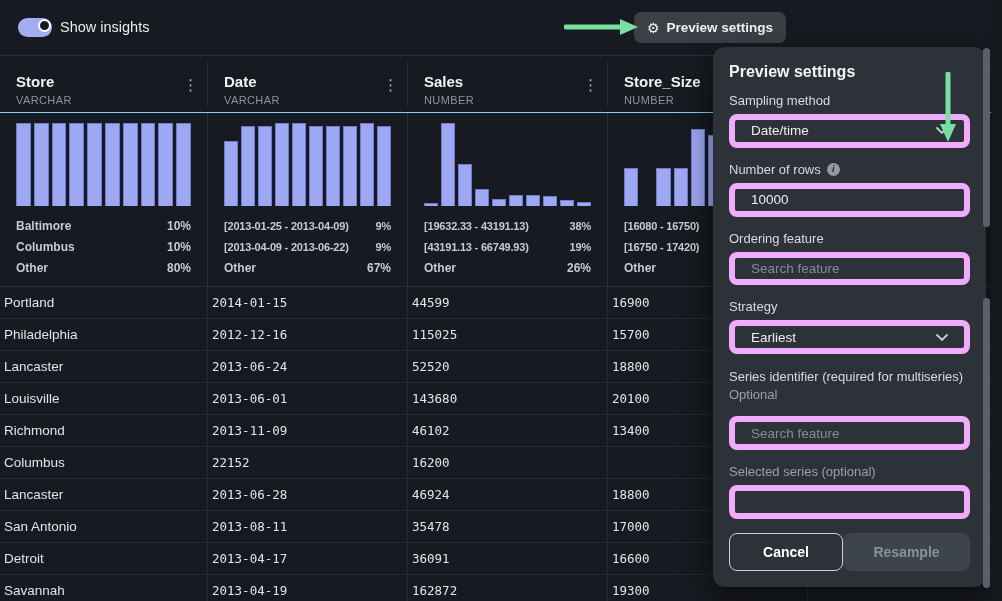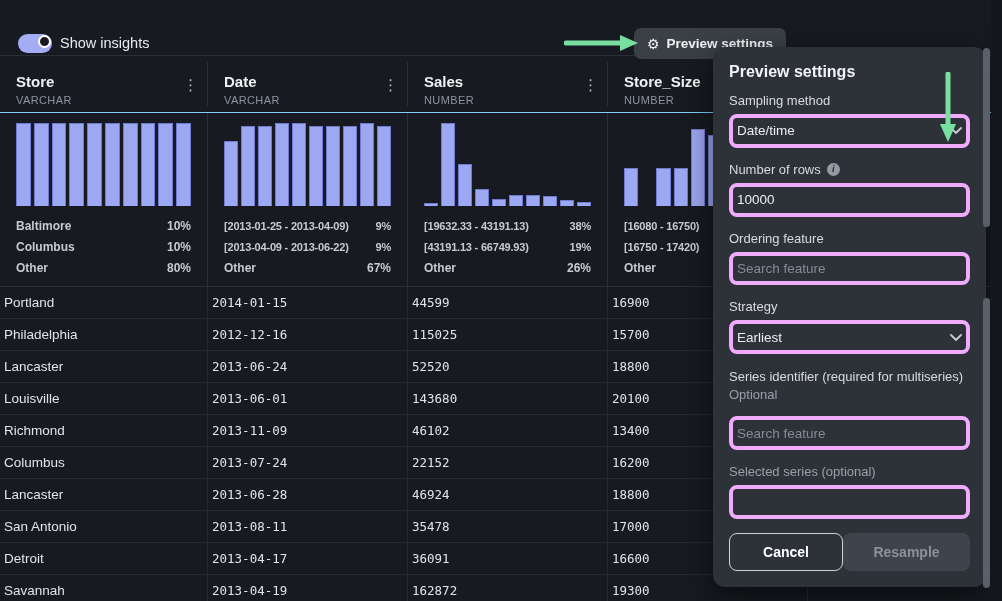--- a/index.html
+++ b/index.html
@@ -1,21 +1,21 @@
 <!DOCTYPE html>
 <html><head>
 <meta charset="utf-8">
 <style>
   * { margin:0; padding:0; box-sizing:border-box; }
   html,body { width:1002px; height:601px; overflow:hidden; }
   body { font-family:"Liberation Sans", sans-serif; background:#14171b; }
   .app { position:relative; width:1002px; height:601px; background:#171a20; overflow:hidden; }
 
   
-  .topbar { position:absolute; top:16px; left:0; width:800px; height:55px; z-index:2; }
+  .topbar { position:absolute; top:0; left:0; width:800px; height:55px; z-index:2; }
   .toggle { position:absolute; left:18px; top:18px; width:34px; height:19px; border-radius:10px;
             background:#a3adf4; cursor:pointer; }
   .toggle .knob { position:absolute; right:1px; top:1px; width:13px; height:13px; border-radius:50%;
                   background:#171a20; border:2px solid #ffffff; }
   .toggle-label { position:absolute; left:60px; top:19px; font-size:14.5px; color:#e9ebee; }
   .preview-btn { position:absolute; right:14px; top:12px; height:31px; padding:0 13px;
                  display:flex; align-items:center; gap:7px; background:#3a4046; border:none;
                  border-radius:7px; color:#f0f1f3; font-weight:bold; font-size:13.5px;
                  font-family:"Liberation Sans",sans-serif; cursor:pointer; }
   .gear { font-family:"DejaVu Sans",sans-serif; font-size:14px; line-height:1; color:#f0f1f3; }
@@ -51,22 +51,22 @@
   .popover { position:absolute; left:713px; top:47px; width:273px; height:540px; z-index:5;
              background:#2d3239; border-radius:12px; box-shadow:0 10px 30px rgba(0,0,0,.55);
              padding:16px 16px; display:flex; flex-direction:column; }
   .pop-title { font-size:16px; font-weight:bold; color:#f2f3f5; margin-bottom:12px; }
   .field-label { font-size:13px; color:#d8dbdf; margin-bottom:6px; display:flex; align-items:center; gap:6px; }
   .field-label.muted { color:#99a0a9; }
   .field-label .opt { color:#99a0a9; }
   .info-dot { width:13px; height:13px; border-radius:50%; background:#949aa3; color:#23262b;
               font-size:9px; font-weight:bold; display:inline-flex; align-items:center;
               justify-content:center; font-style:italic; }
-  .select, .tinput { height:36px; border:4px solid #f0abfc; border-radius:8px; background:transparent;
-                     width:100%; display:flex; align-items:center; padding:0 4px; cursor:pointer; }
+  .select, .tinput { height:36px; border:6px solid #f0abfc; border-radius:8px; background:transparent;
+                     width:100%; display:flex; align-items:center; padding:0 16px; cursor:pointer; }
   .select { justify-content:space-between; margin-bottom:14px; }
   .select .sel-val { font-size:13.5px; color:#eceef0; }
   .tinput { margin-bottom:14px; }
   input.tinput { color:#eceef0; font-size:13.5px; font-family:"Liberation Sans",sans-serif; outline:none; }
   input.tinput::placeholder { color:#858c95; }
   .mb12 { margin-bottom:12px; }
   .pop-footer { margin-top:auto; display:flex; }
   .btn-cancel { width:114px; height:38px; border-radius:8px; background:transparent;
                 border:1.5px solid #ced1d6; color:#ffffff; font-weight:bold; font-size:14px;
                 font-family:"Liberation Sans",sans-serif; cursor:pointer; }
@@ -307,23 +307,20 @@
             <span class="cell-num">46102</span>
           </div>
           <div class="cell w3">
             <span class="cell-num">13400</span>
           </div>
         </div>
         <div class="row">
           <div class="cell w0">
             <span class="cell-text">Columbus</span>
           </div>
-          <div class="cell w1">
-            <span class="cell-num">2013-07-24</span>
-          </div>
           <div class="cell w2">
             <span class="cell-num">22152</span>
           </div>
           <div class="cell w3">
             <span class="cell-num">16200</span>
           </div>
         </div>
         <div class="row">
           <div class="cell w0">
             <span class="cell-text">Lancaster</span>

